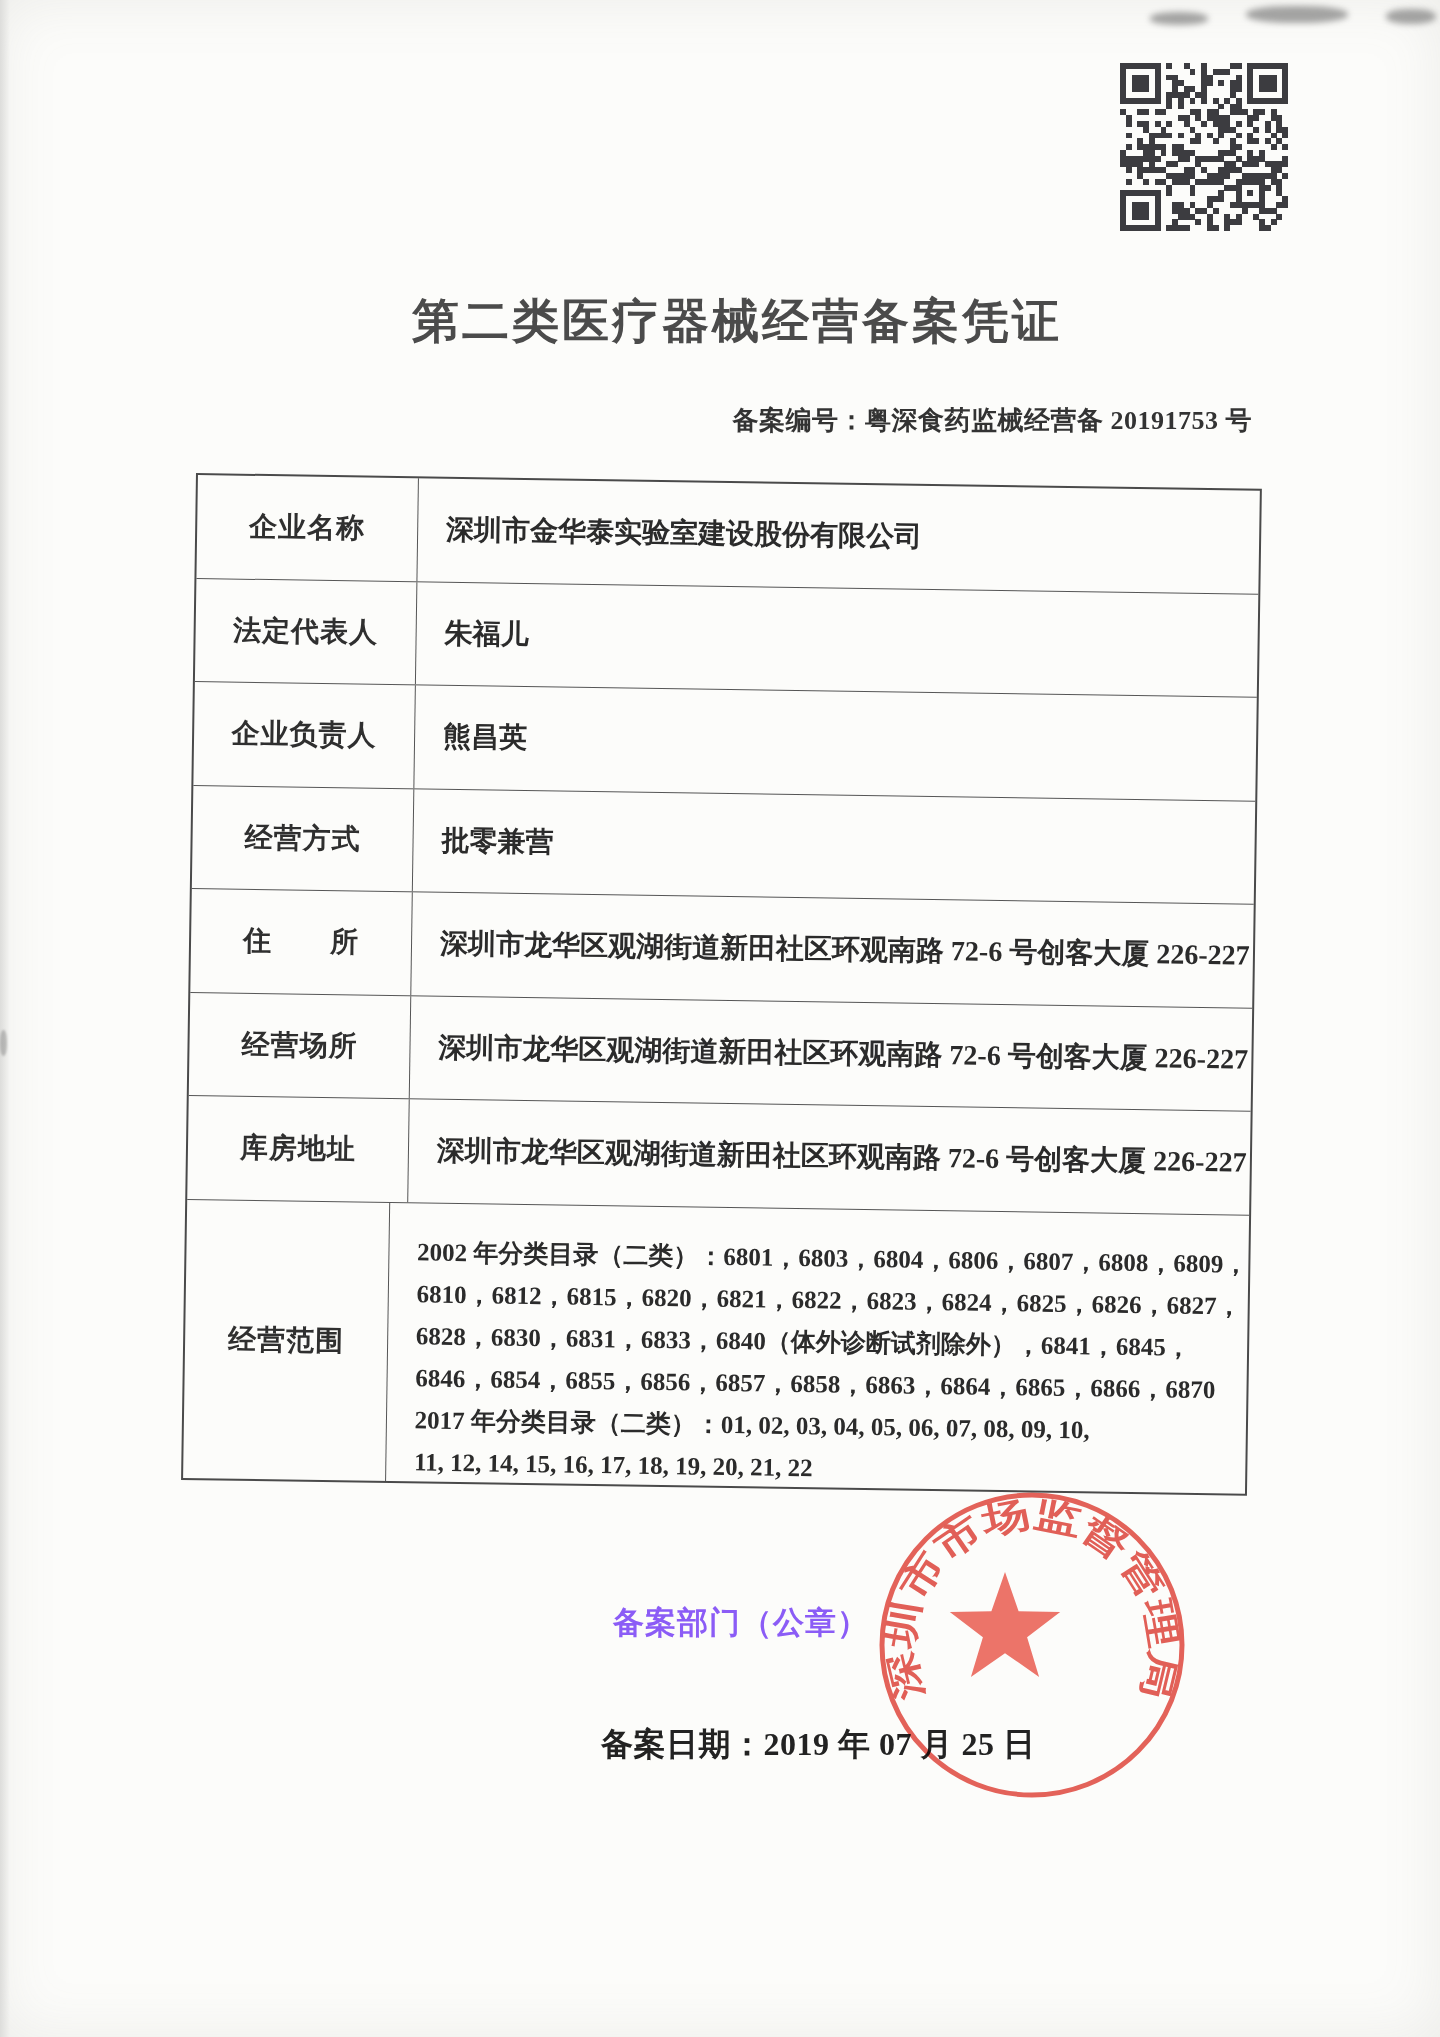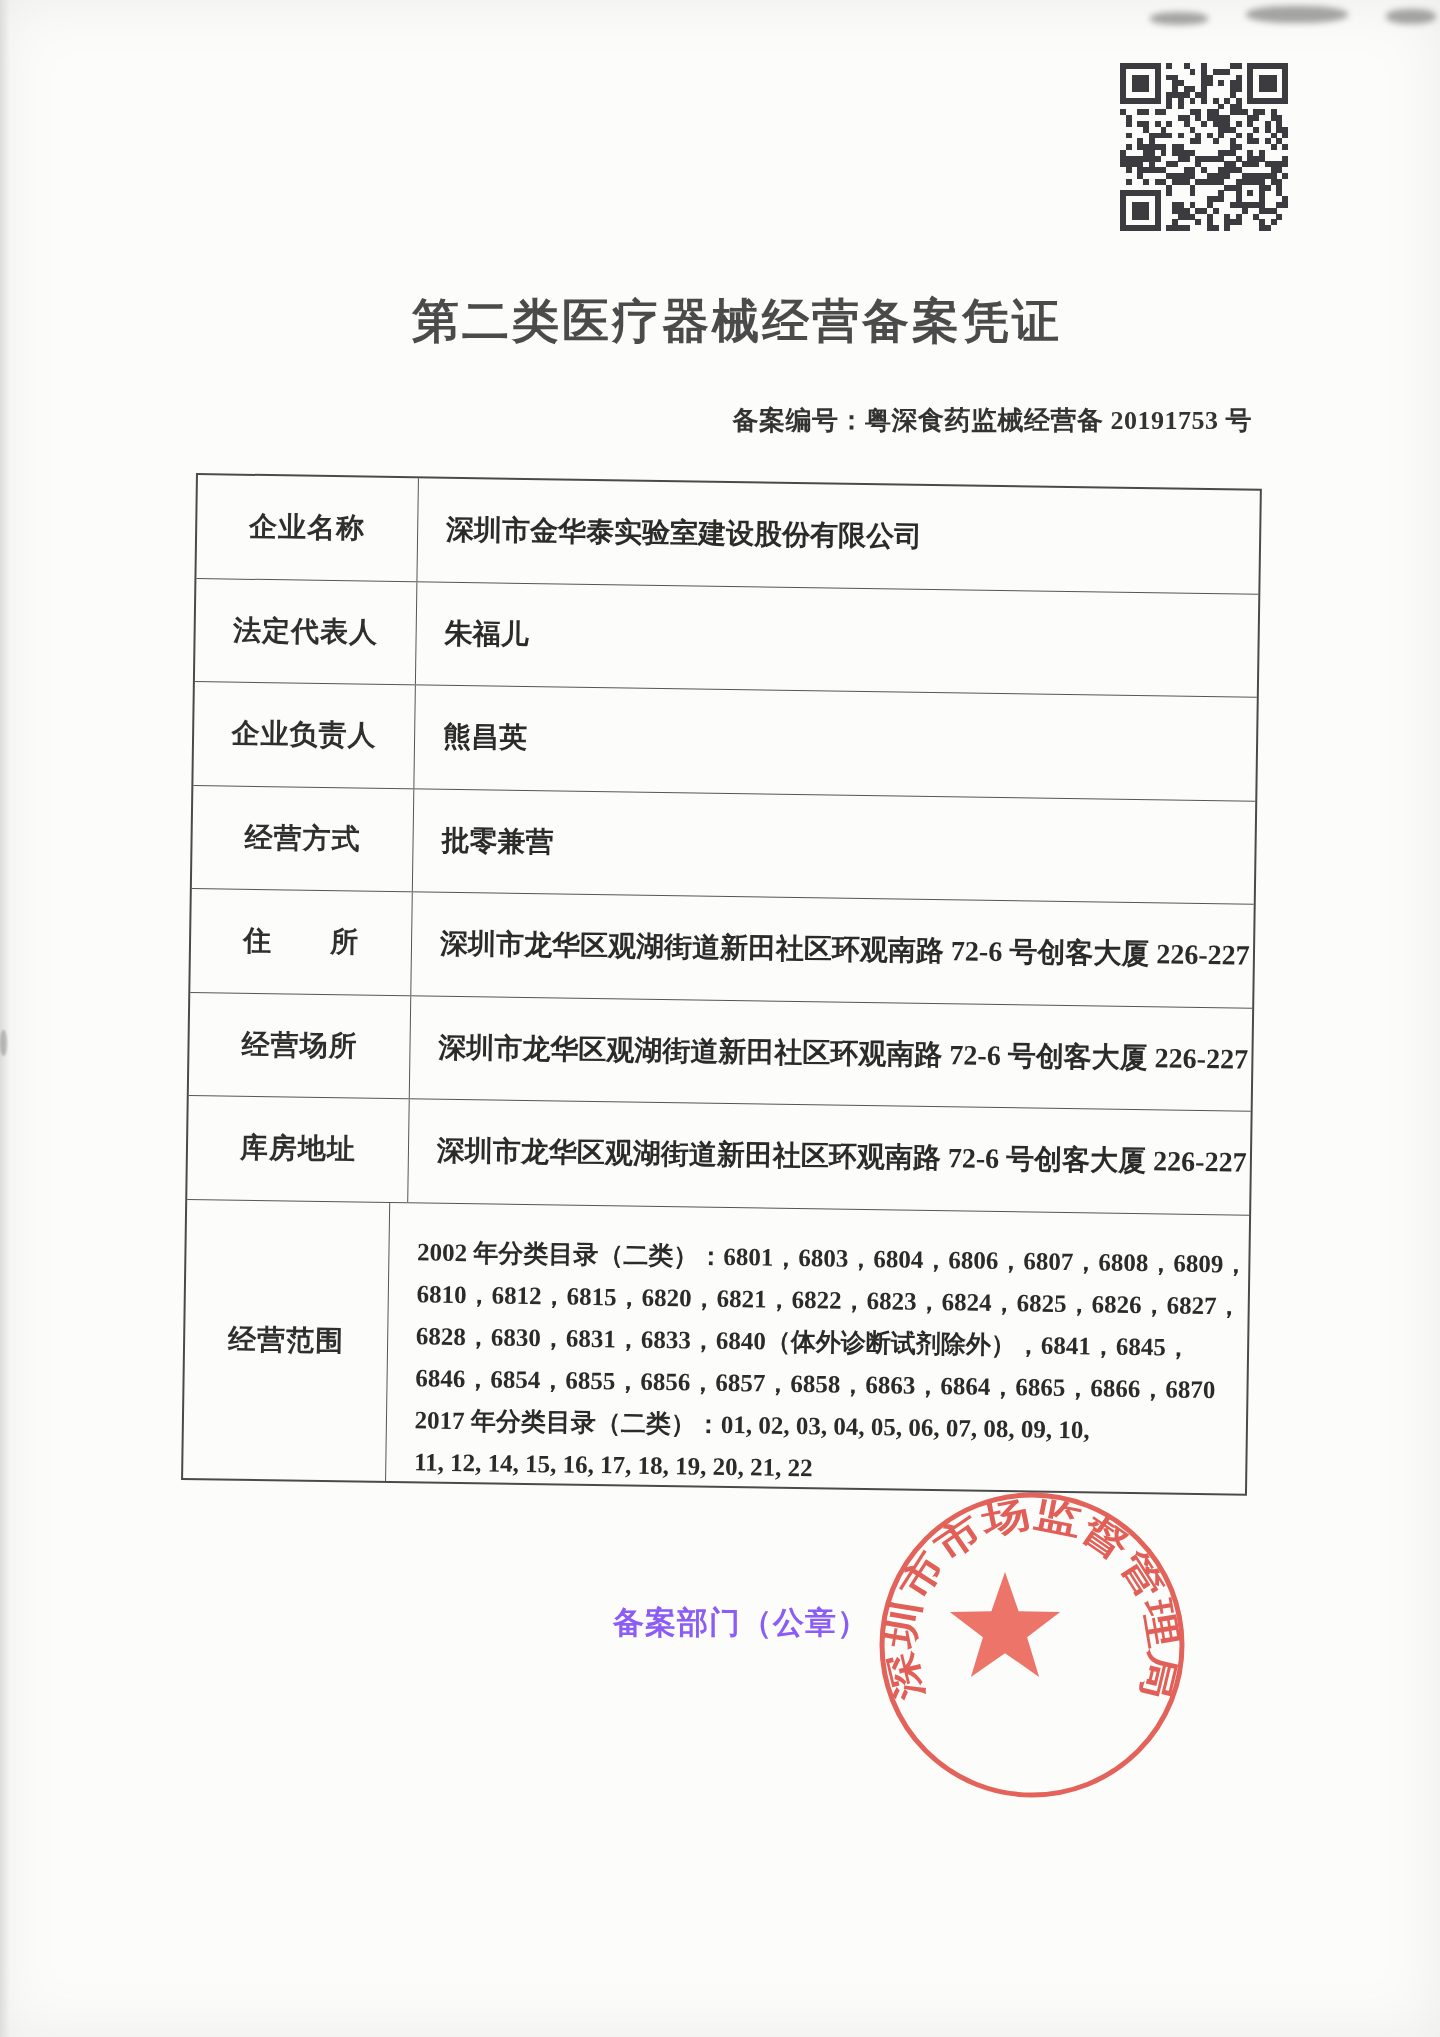--- a/index.html
+++ b/index.html
@@ -554,20 +554,23 @@
         <div class="scope-line">6828，6830，6831，6833，6840（体外诊断试剂除外），6841，6845，</div>
         <div class="scope-line">6846，6854，6855，6856，6857，6858，6863，6864，6865，6866，6870</div>
         <div class="scope-line">2017 年分类目录（二类）：01, 02, 03, 04, 05, 06, 07, 08, 09, 10,</div>
         <div class="scope-line">11, 12, 14, 15, 16, 17, 18, 19, 20, 21, 22</div>
       </div>
     </div>
   </div>
 
   <div class="dept-line">备案部门（公章）</div>
 
+  <div class="date-line">
+    <span>备案日期：</span><span>2019 年 07 月 25 日</span>
+  </div>
 
   <svg class="seal" viewBox="0 0 310 310" xmlns="http://www.w3.org/2000/svg">
     <circle cx="155" cy="155" r="150" fill="none" stroke-width="5" stroke="#e4574e"></circle>
     <polygon points="128,82 141.6,121.2 183.2,122.1 150.1,147.2 162.1,186.9 128,163.2 93.9,186.9 105.9,147.2 72.8,122.1 114.4,121.2" fill="#ee6a60"></polygon>
     <defs>
       <path id="sealTextArc" d="M 48 204.9 A 118 118 0 1 1 262 204.9" fill="none"></path>
     </defs>
     <text font-size="36" fill="#e2544c">
       <textPath href="#sealTextArc" startOffset="0" textLength="473" lengthAdjust="spacingAndGlyphs">深圳市市场监督管理局</textPath>
     </text>

